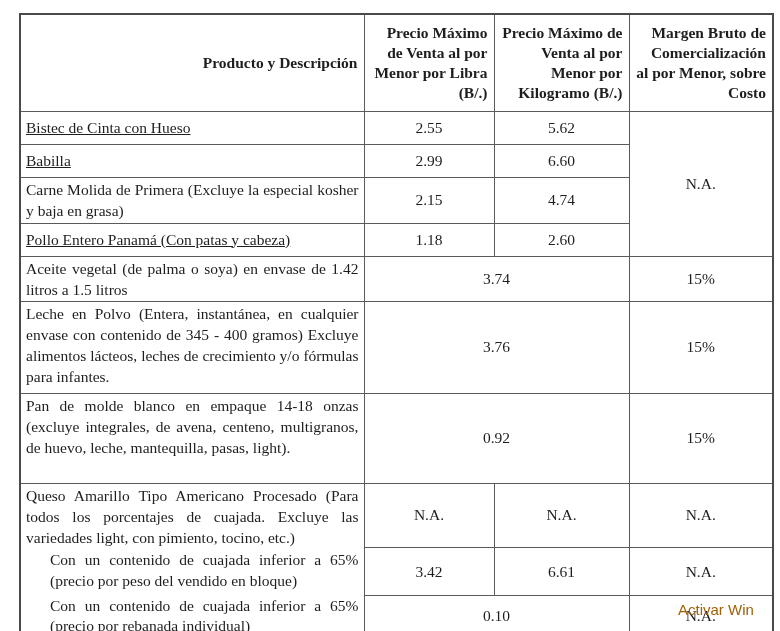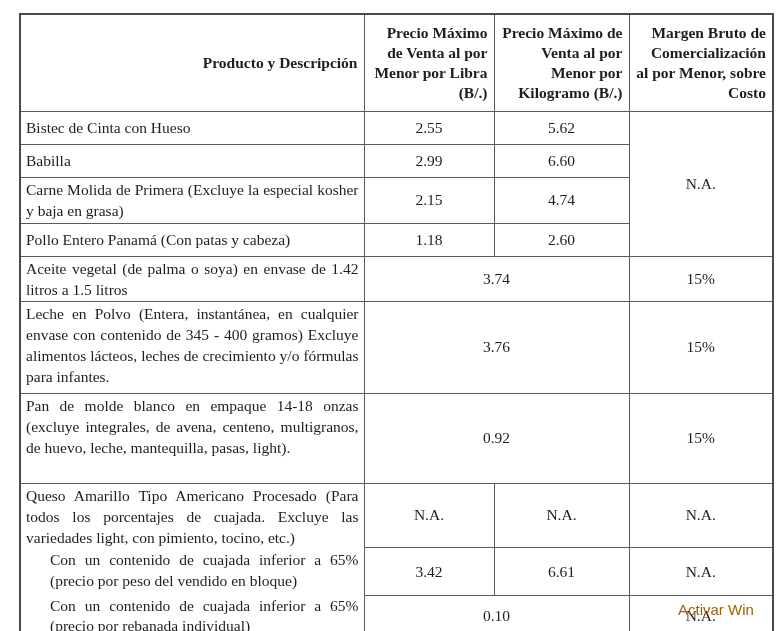--- a/index.html
+++ b/index.html
@@ -44,20 +44,21 @@
     font-size: 15.5px;
     line-height: 21px;
     padding: 1px 5px 1px 5px;
   }
   td.desc-mid {
     text-align: left;
     vertical-align: middle;
     font-size: 15.5px;
     line-height: 20px;
     padding: 0 5px;
+    text-decoration: underline;
   }
   td.num {
     text-align: center;
     vertical-align: middle;
     font-size: 15.5px;
     padding: 7px 4px;
   }
   td.footer-cell {
     font-size: 15.5px;
     text-align: center;

